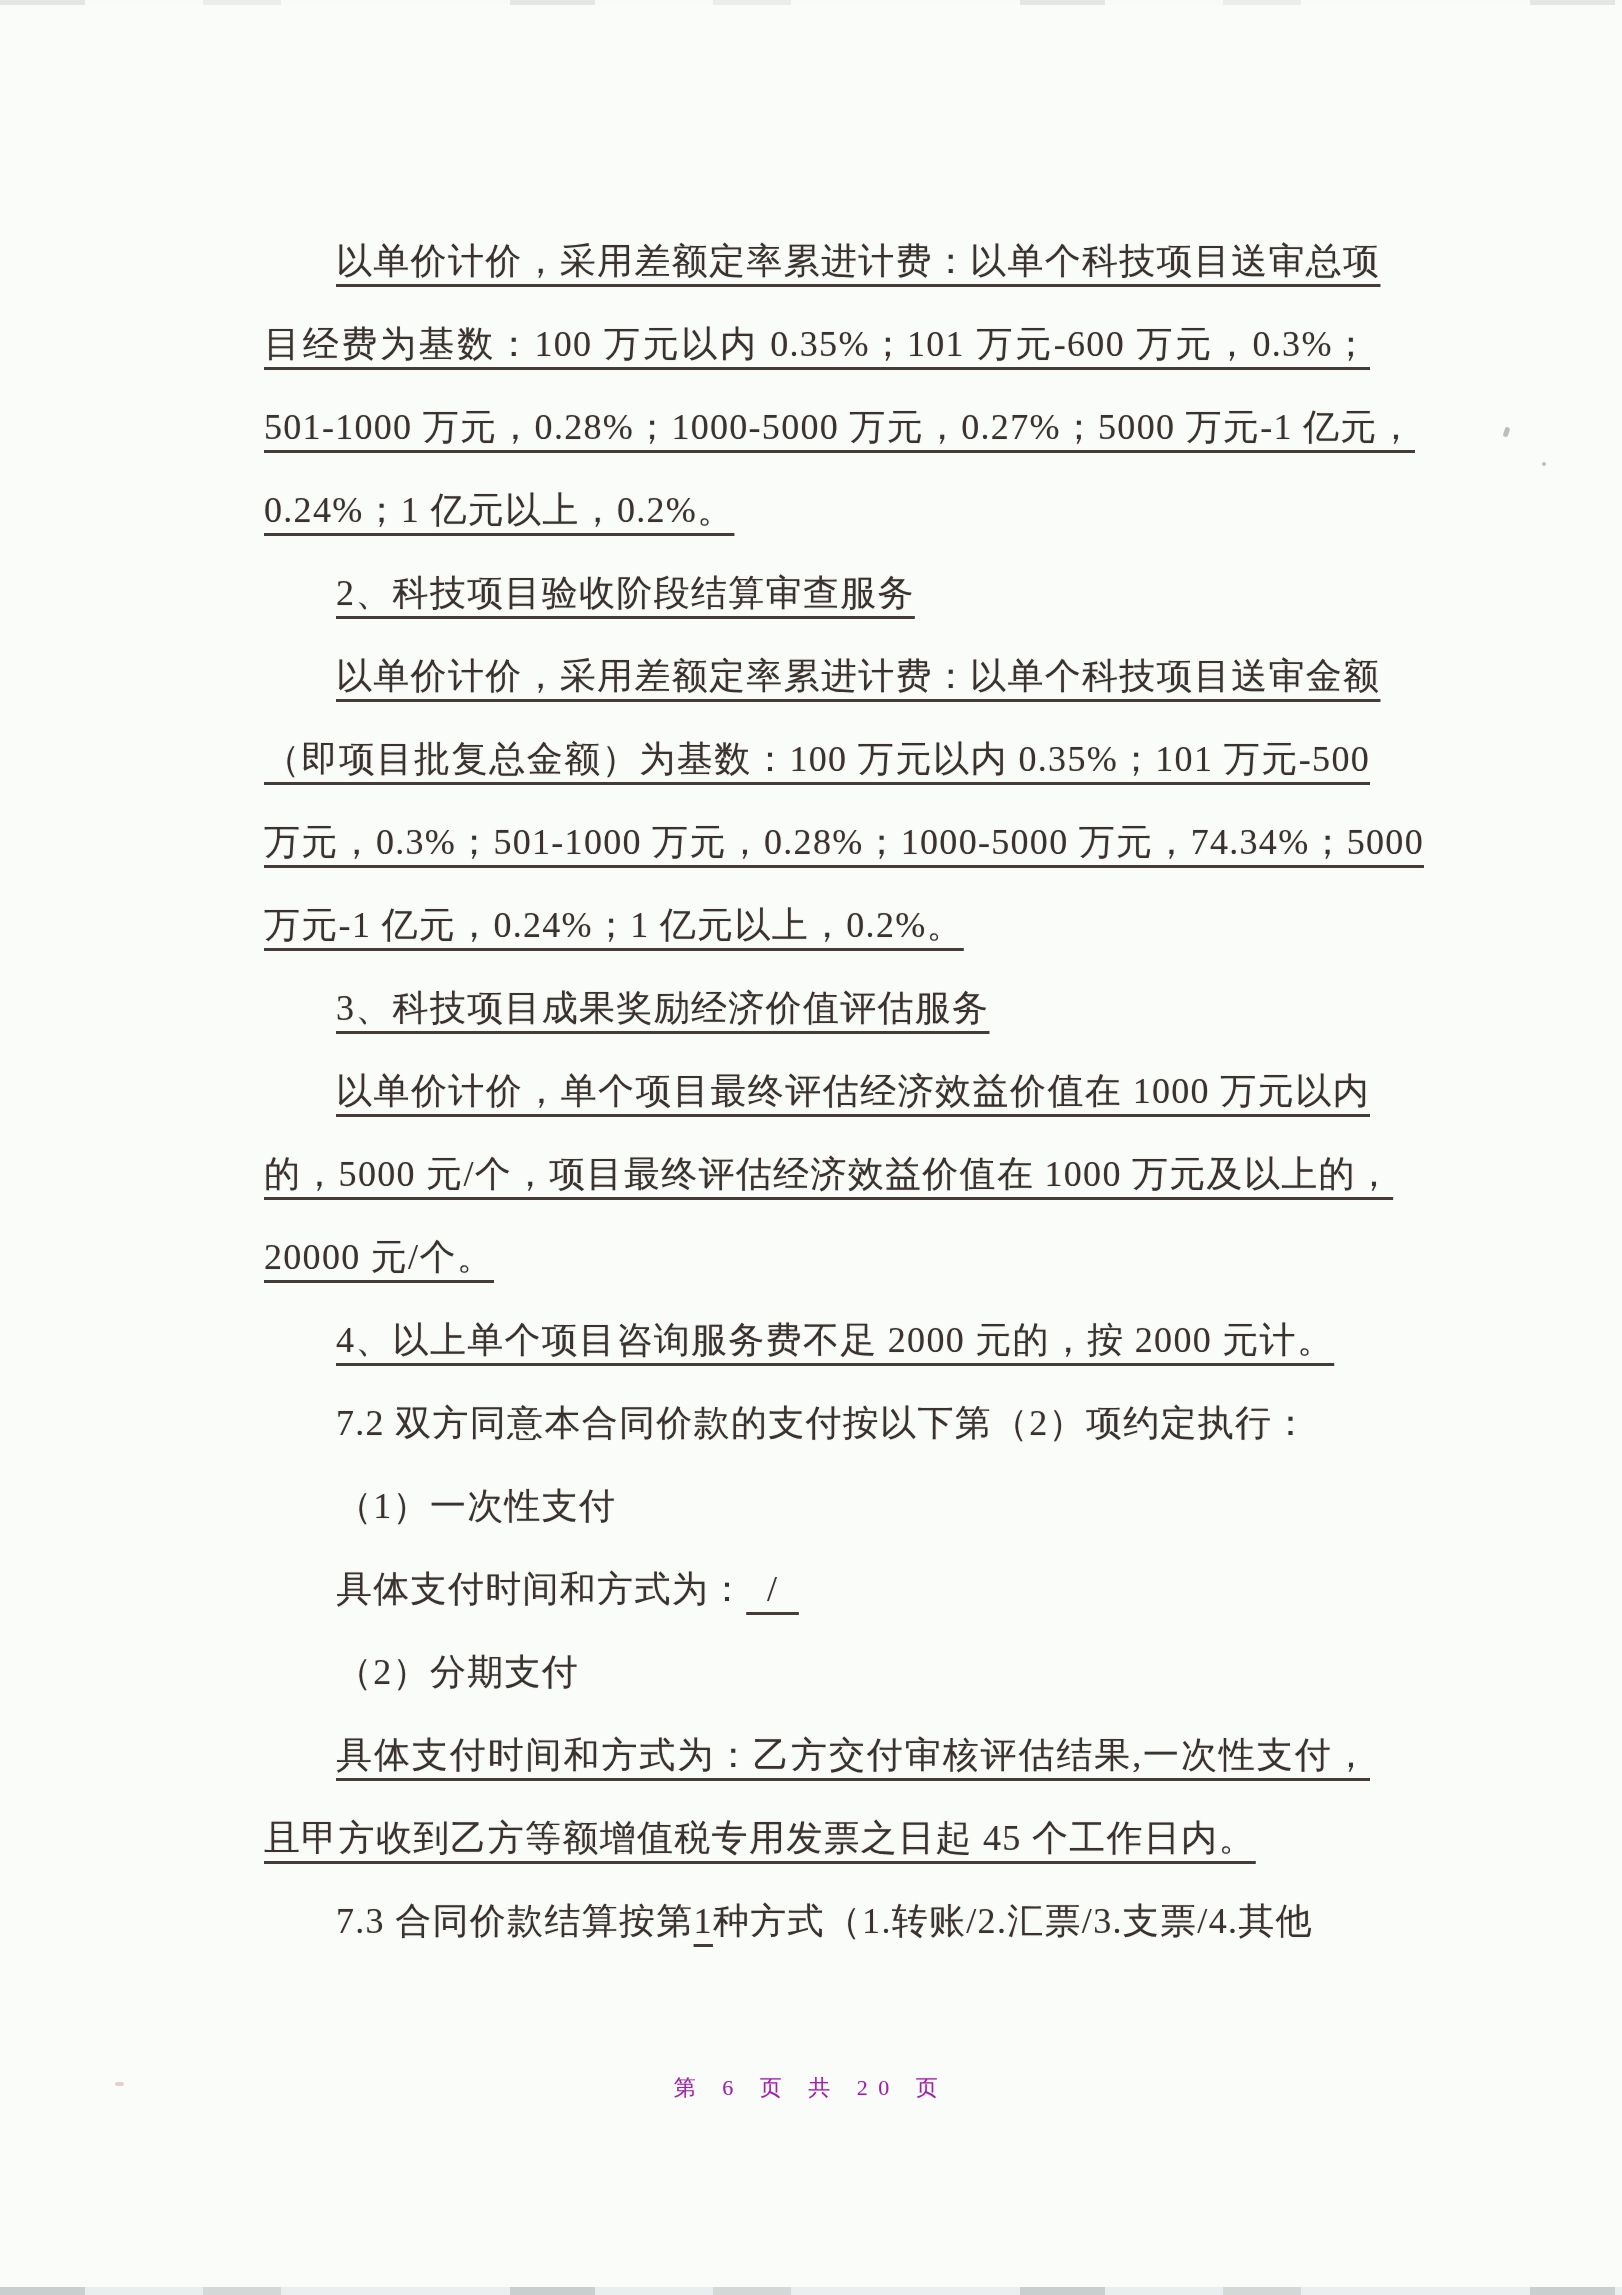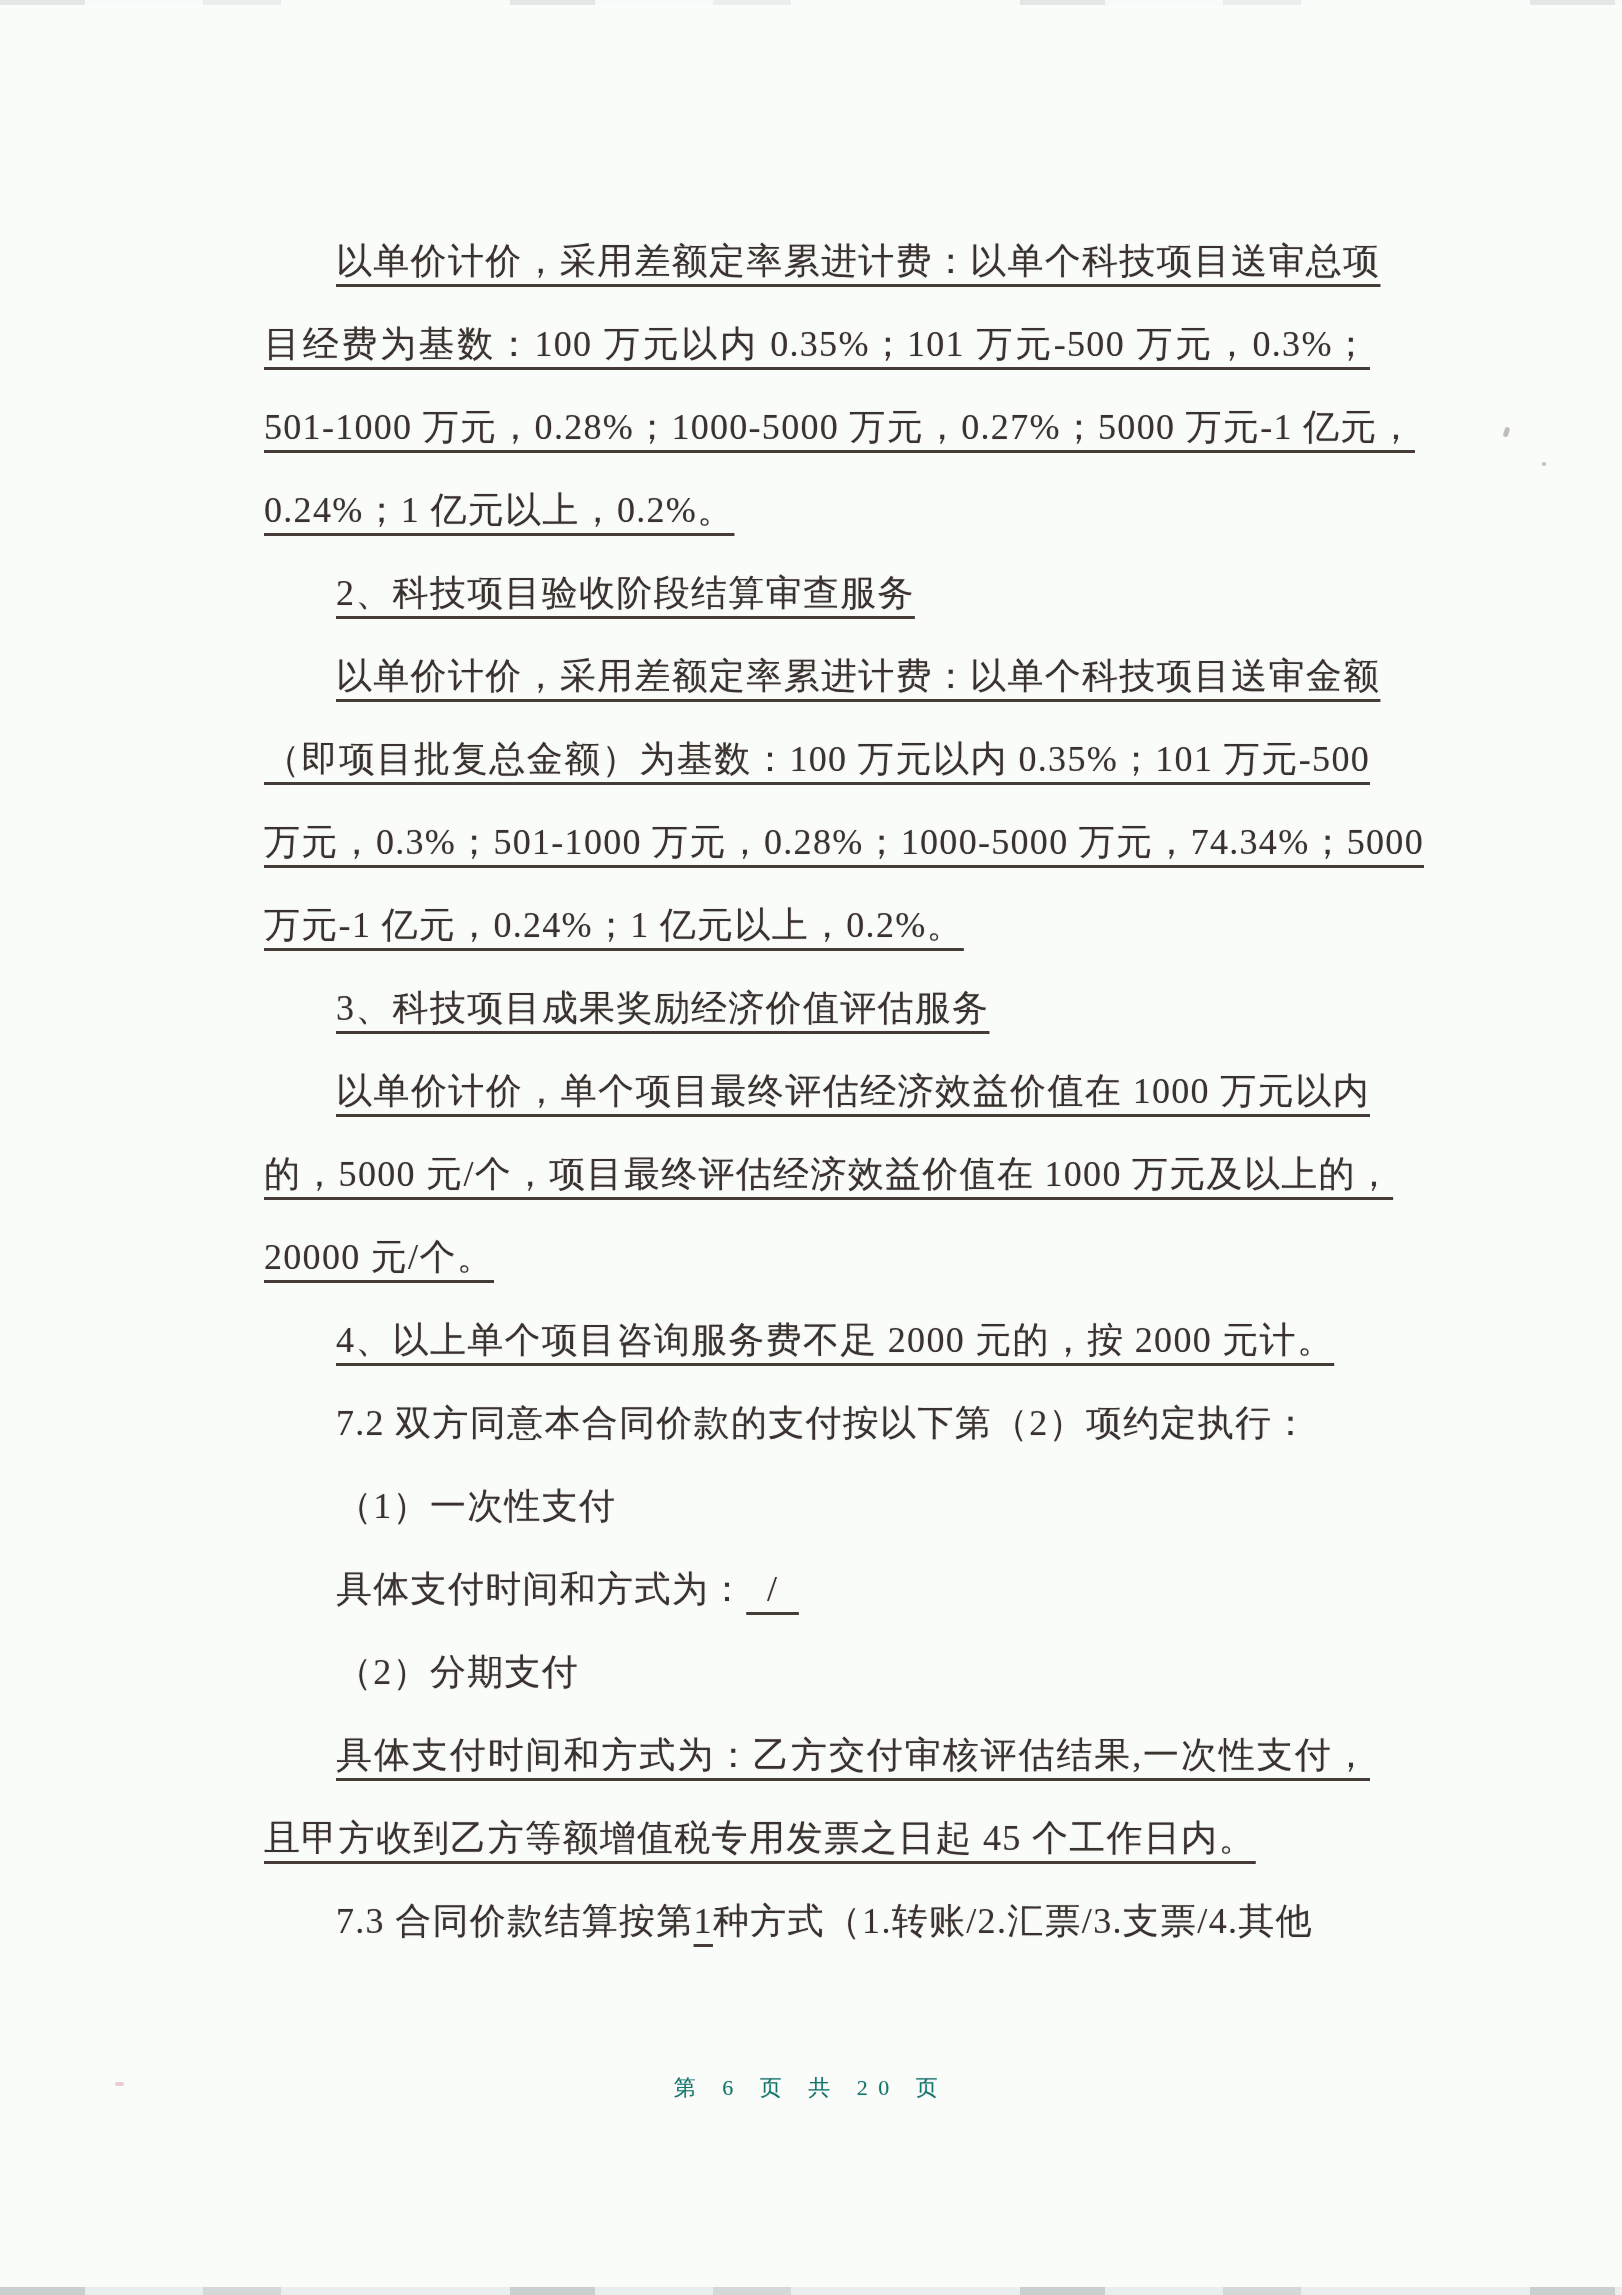--- a/index.html
+++ b/index.html
@@ -31,21 +31,21 @@
     text-decoration-thickness:2.6px;
     text-underline-offset:11px;
     text-decoration-color:#453c37;
   }
   .footer {
     position:absolute;
     top:2073px; left:0; width:100%;
     text-align:center;
     font-size:22px;
     letter-spacing:10.5px;
-    color:#0f766e;
+    color:#a21caf;
     text-shadow:0 0 1.3px rgba(74,64,58,.25);
   }
   .edge {
     position:absolute; left:0; right:0;
     background:repeating-linear-gradient(90deg,
       rgba(148,156,156,.45) 0 85px,
       rgba(232,238,238,.25) 85px 203px,
       rgba(148,156,156,.30) 203px 281px,
       rgba(238,242,242,.18) 281px 510px);
   }
@@ -62,21 +62,21 @@
 </head>
 <body>
 
 <div class="page">
 
   <div class="edge edge-top"></div>
 
   <div class="content">
 
     <div class="line j ind"><span class="u">以单价计价，采用差额定率累进计费：以单个科技项目送审总项</span></div>
-    <div class="line j"><span class="u">目经费为基数：100 万元以内 0.35%；101 万元-500 万元，0.3%；</span></div>
+    <div class="line j"><span class="u">目经费为基数：100 万元以内 0.35%；101 万元-600 万元，0.3%；</span></div>
     <div class="line j"><span class="u">501-1000 万元，0.28%；1000-5000 万元，0.27%；5000 万元-1 亿元，</span></div>
     <div class="line"><span class="u">0.24%；1 亿元以上，0.2%。</span></div>
     <div class="line ind"><span class="u">2、科技项目验收阶段结算审查服务</span></div>
     <div class="line j ind"><span class="u">以单价计价，采用差额定率累进计费：以单个科技项目送审金额</span></div>
     <div class="line j"><span class="u">（即项目批复总金额）为基数：100 万元以内 0.35%；101 万元-500</span></div>
     <div class="line j"><span class="u">万元，0.3%；501-1000 万元，0.28%；1000-5000 万元，74.34%；5000</span></div>
     <div class="line"><span class="u">万元-1 亿元，0.24%；1 亿元以上，0.2%。</span></div>
     <div class="line ind"><span class="u">3、科技项目成果奖励经济价值评估服务</span></div>
     <div class="line j ind"><span class="u">以单价计价，单个项目最终评估经济效益价值在 1000 万元以内</span></div>
     <div class="line j"><span class="u">的，5000 元/个，项目最终评估经济效益价值在 1000 万元及以上的，</span></div>

